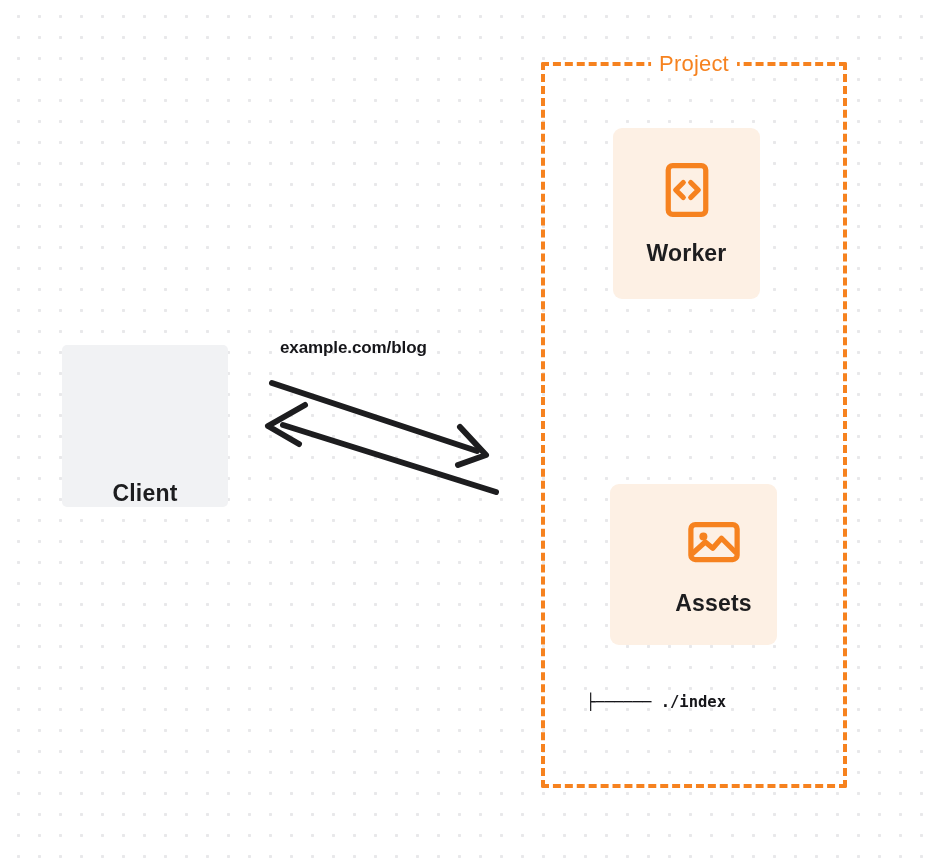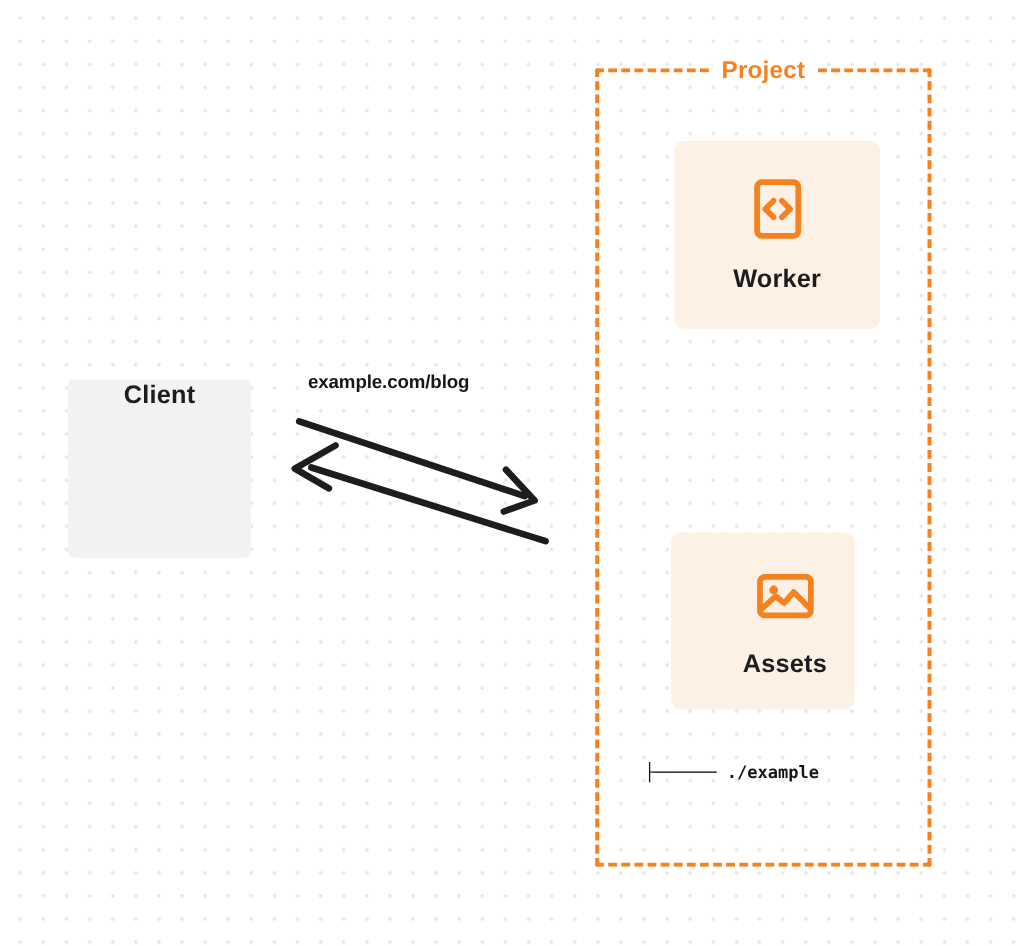--- a/index.html
+++ b/index.html
@@ -25,21 +25,21 @@
   
   .client-node {
     position: absolute;
     left: 62px;
     top: 345px;
     width: 166px;
     height: 162px;
     background: #f1f2f4;
     border-radius: 5px;
     display: flex;
-    align-items: flex-start;
+    align-items: flex-end;
     justify-content: center;
   }
   .client-label {
     font-size: 23px;
     font-weight: bold;
     color: #1d1d1f;
     letter-spacing: 0.2px;
   }
 
   
@@ -75,41 +75,41 @@
     box-sizing: border-box;
   }
   .project-title {
     position: absolute;
     left: 50%;
     top: -2px;
     transform: translate(-50%, -50%);
     background: #ffffff;
     padding: 0 8px;
     font-size: 22px;
-    font-weight: bold;
+    font-weight: normal;
     color: #f6821f;
     white-space: nowrap;
     letter-spacing: 0.2px;
   }
 
   
   .service-card {
     position: absolute;
     background: #fdf0e4;
     border-radius: 9px;
     display: flex;
     flex-direction: column;
     align-items: center;
     justify-content: center;
     box-sizing: border-box;
   }
   .card-worker {
     left: 613px;
     top: 128px;
-    width: 187px;
+    width: 147px;
     height: 171px;
   }
   .card-assets {
     left: 610px;
     top: 484px;
     width: 167px;
     height: 161px;
     padding-left: 40px;
   }
   .card-icon {
@@ -180,17 +180,17 @@
   <div class="service-card card-assets">
     <svg class="card-icon" viewBox="0 0 48 48">
       <rect x="5.5" y="10" width="37" height="28" rx="3.5" ry="3.5" fill="none" stroke="#f6821f" stroke-width="4.2"></rect>
       <circle cx="15.5" cy="19.5" r="3.2" fill="#f6821f"></circle>
       <polyline points="7,33 17,24 23,29 30,21 41,32" fill="none" stroke="#f6821f" stroke-width="4.2" stroke-linecap="round" stroke-linejoin="round"></polyline>
     </svg>
     <span class="card-label">Assets</span>
   </div>
 
   <div class="file-tree">
-    <span class="tree-row">├────── ./example</span>
+    <span class="tree-row">├────── ./index</span>
     
   </div>
 
 </div>
 
 </body></html>

